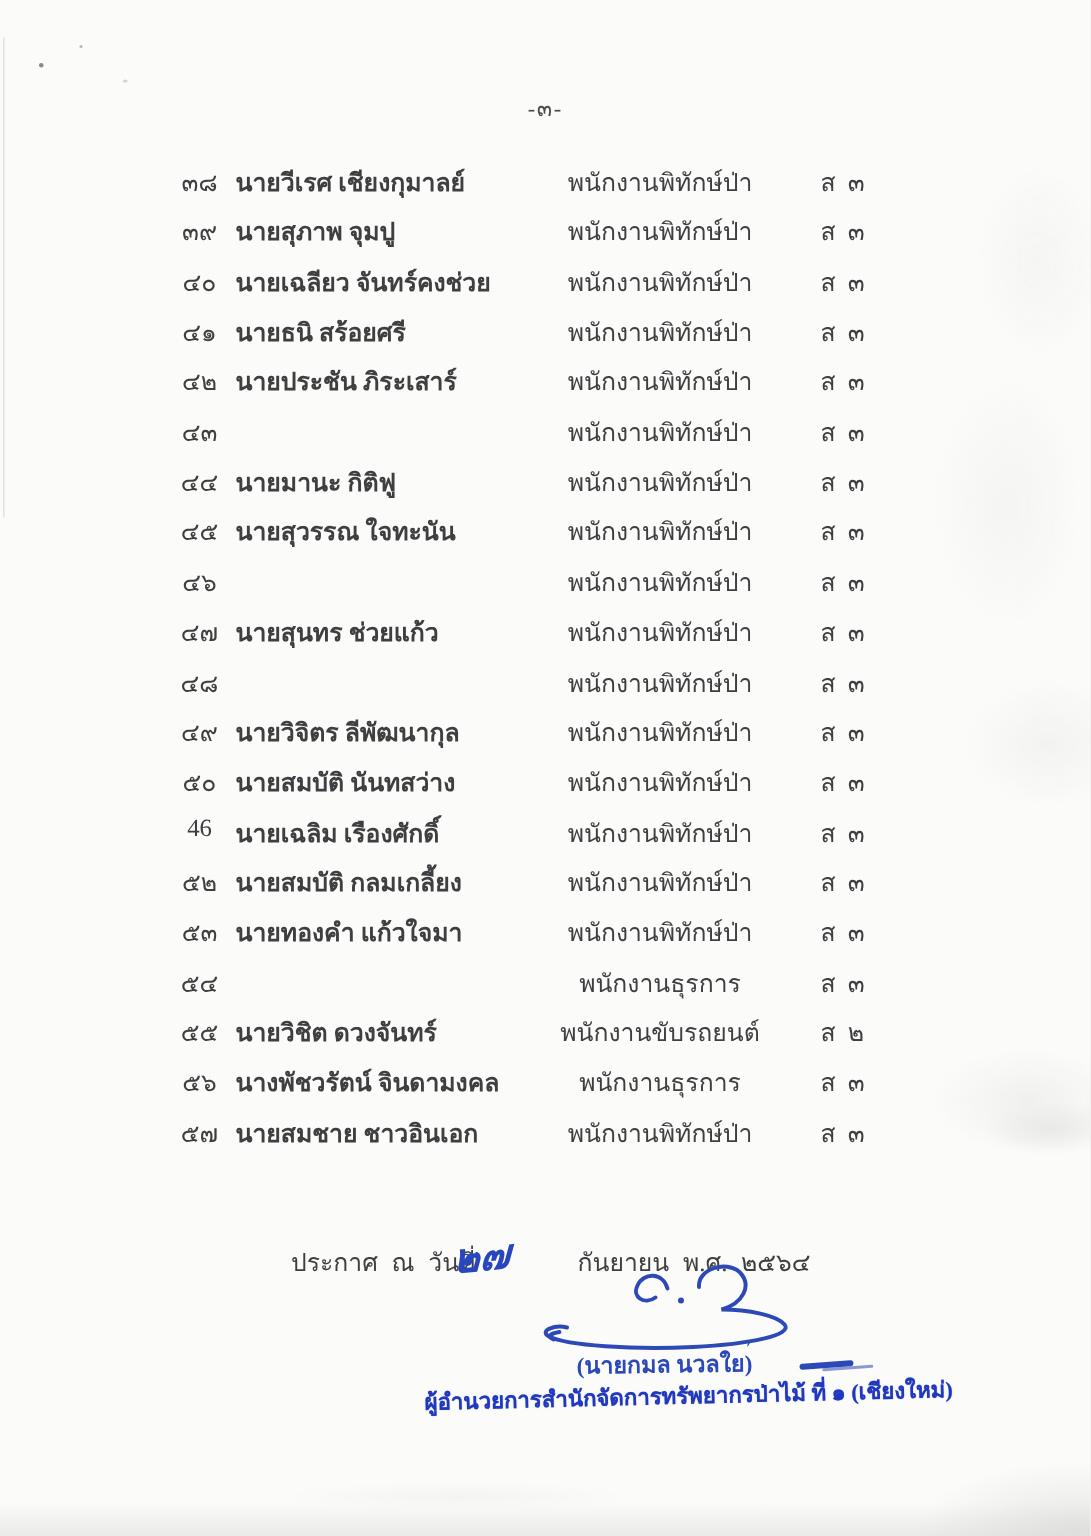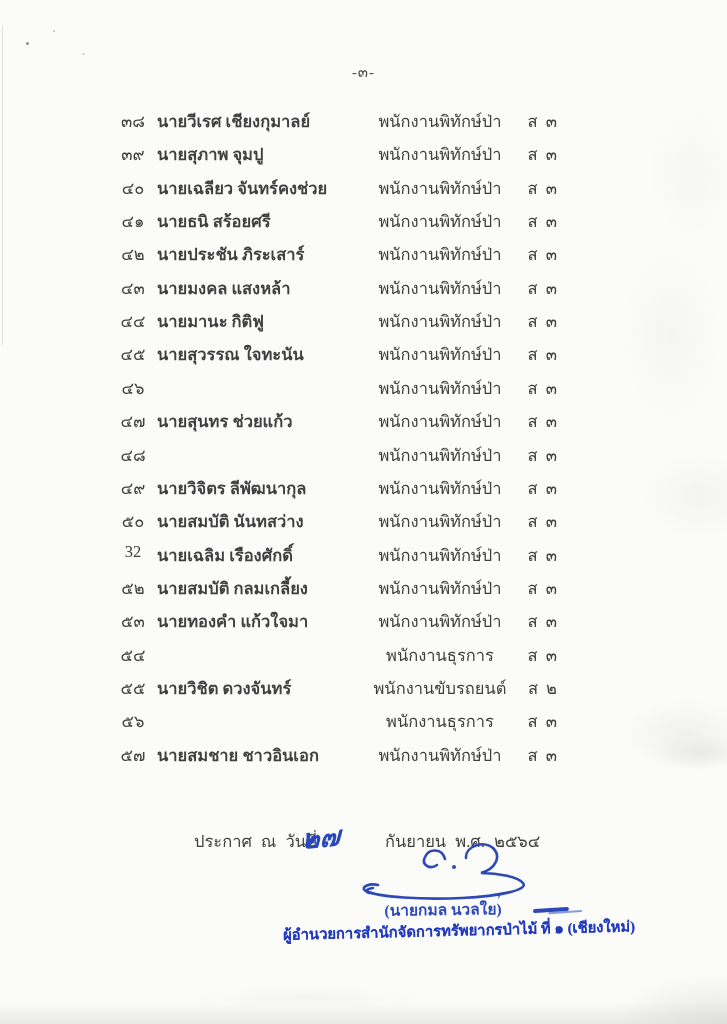--- a/index.html
+++ b/index.html
@@ -31,21 +31,21 @@
     background:linear-gradient(to bottom, rgba(225,225,223,0) 0%, rgba(219,219,217,.55) 100%);}
   .shade-corner{position:absolute;right:0;bottom:0;width:200px;height:90px;pointer-events:none;
     background:radial-gradient(140px 60px at 95% 95%, rgba(210,210,208,.5) 0%, rgba(210,210,208,0) 75%);}
   
   .page-num{position:absolute;top:60px;left:0;width:100%;text-align:center;font-size:15px;letter-spacing:1px;color:#4c4c4e;}
   
   .row{position:absolute;left:0;width:727px;height:24px;font-size:16.5px;white-space:nowrap;}
   .c-no{position:absolute;left:105px;width:56px;text-align:center;display:inline-block;}
   .c-name{position:absolute;left:157px;display:inline-block;font-weight:bold;}
   .c-pos{position:absolute;left:358px;width:164px;text-align:center;display:inline-block;}
-  .c-lvl{position:absolute;left:495px;width:62px;text-align:right;display:inline-block;word-spacing:4px;}
+  .c-lvl{position:absolute;left:547px;width:62px;text-align:left;display:inline-block;word-spacing:4px;}
   
   .announce{position:absolute;top:788px;left:0;width:727px;height:40px;font-size:16.5px;margin-top:36px;}
   .ann-prefix{position:absolute;left:194px;top:4px;word-spacing:5px;}
   .ann-day{
     position:absolute;left:302px;top:-8px;
     color:#2947bd;font-size:27px;font-weight:600;font-style:italic;
     transform:rotate(-6deg) skewX(-8deg);
     font-family:"DejaVu Sans",sans-serif;
   }
   .ann-suffix{position:absolute;left:385px;top:4px;word-spacing:5px;}
@@ -106,21 +106,20 @@
         <span class="c-lvl">ส ๓</span>
       </div>
       <div class="row" style="top: 241.4px;">
         <span class="c-no">๔๒</span>
         <span class="c-name">นายประชัน  ภิระเสาร์</span>
         <span class="c-pos">พนักงานพิทักษ์ป่า</span>
         <span class="c-lvl">ส ๓</span>
       </div>
       <div class="row" style="top: 274.75px;">
         <span class="c-no">๔๓</span>
-        <span class="c-name">นายมงคล  แสงหล้า</span>
         <span class="c-pos">พนักงานพิทักษ์ป่า</span>
         <span class="c-lvl">ส ๓</span>
       </div>
       <div class="row" style="top: 308.1px;">
         <span class="c-no">๔๔</span>
         <span class="c-name">นายมานะ  กิติฟู</span>
         <span class="c-pos">พนักงานพิทักษ์ป่า</span>
         <span class="c-lvl">ส ๓</span>
       </div>
       <div class="row" style="top: 341.45px;">
@@ -151,21 +150,21 @@
         <span class="c-pos">พนักงานพิทักษ์ป่า</span>
         <span class="c-lvl">ส ๓</span>
       </div>
       <div class="row" style="top: 508.2px;">
         <span class="c-no">๕๐</span>
         <span class="c-name">นายสมบัติ  นันทสว่าง</span>
         <span class="c-pos">พนักงานพิทักษ์ป่า</span>
         <span class="c-lvl">ส ๓</span>
       </div>
       <div class="row" style="top: 541.55px;">
-        <span class="c-no">32</span>
+        <span class="c-no">46</span>
         <span class="c-name">นายเฉลิม  เรืองศักดิ์</span>
         <span class="c-pos">พนักงานพิทักษ์ป่า</span>
         <span class="c-lvl">ส ๓</span>
       </div>
       <div class="row" style="top: 574.9px;">
         <span class="c-no">๕๒</span>
         <span class="c-name">นายสมบัติ  กลมเกลี้ยง</span>
         <span class="c-pos">พนักงานพิทักษ์ป่า</span>
         <span class="c-lvl">ส ๓</span>
       </div>
@@ -181,20 +180,21 @@
         <span class="c-lvl">ส ๓</span>
       </div>
       <div class="row" style="top: 674.95px;">
         <span class="c-no">๕๕</span>
         <span class="c-name">นายวิชิต  ดวงจันทร์</span>
         <span class="c-pos">พนักงานขับรถยนต์</span>
         <span class="c-lvl">ส ๒</span>
       </div>
       <div class="row" style="top: 708.3px;">
         <span class="c-no">๕๖</span>
+        <span class="c-name">นางพัชวรัตน์  จินดามงคล</span>
         <span class="c-pos">พนักงานธุรการ</span>
         <span class="c-lvl">ส ๓</span>
       </div>
       <div class="row" style="top: 741.65px;">
         <span class="c-no">๕๗</span>
         <span class="c-name">นายสมชาย  ชาวอินเอก</span>
         <span class="c-pos">พนักงานพิทักษ์ป่า</span>
         <span class="c-lvl">ส ๓</span>
       </div>
     </div>

